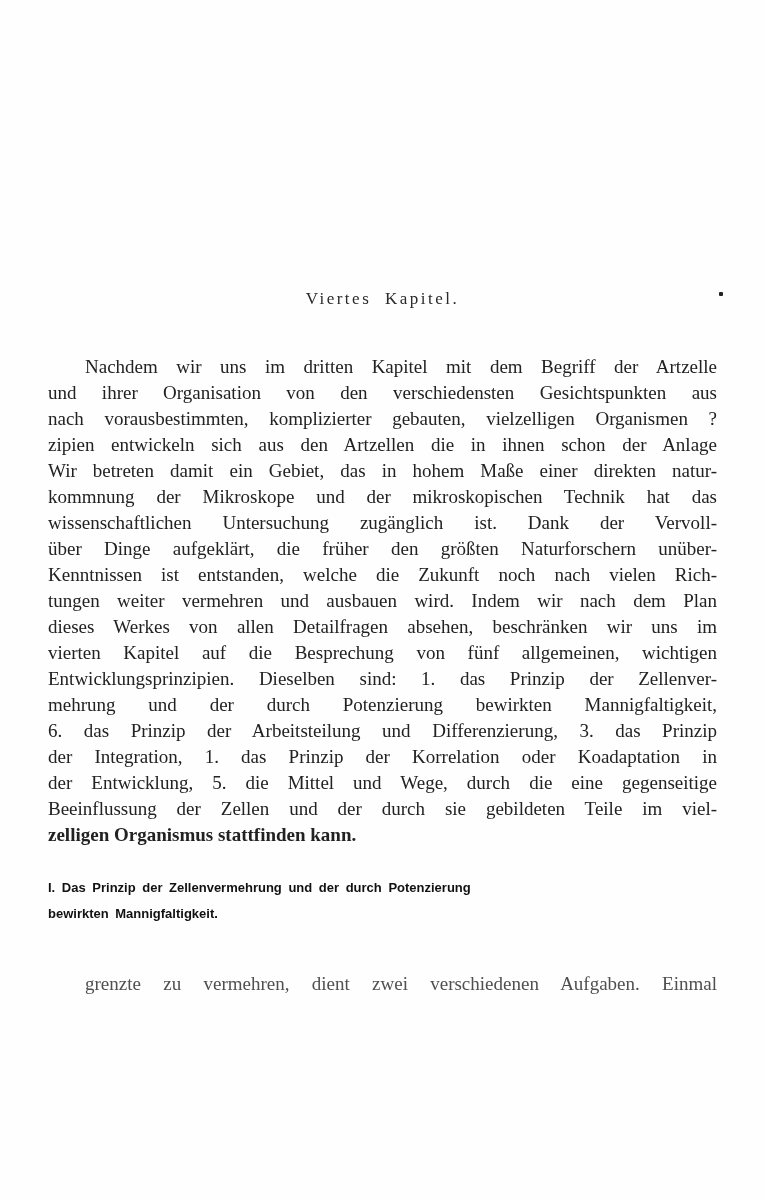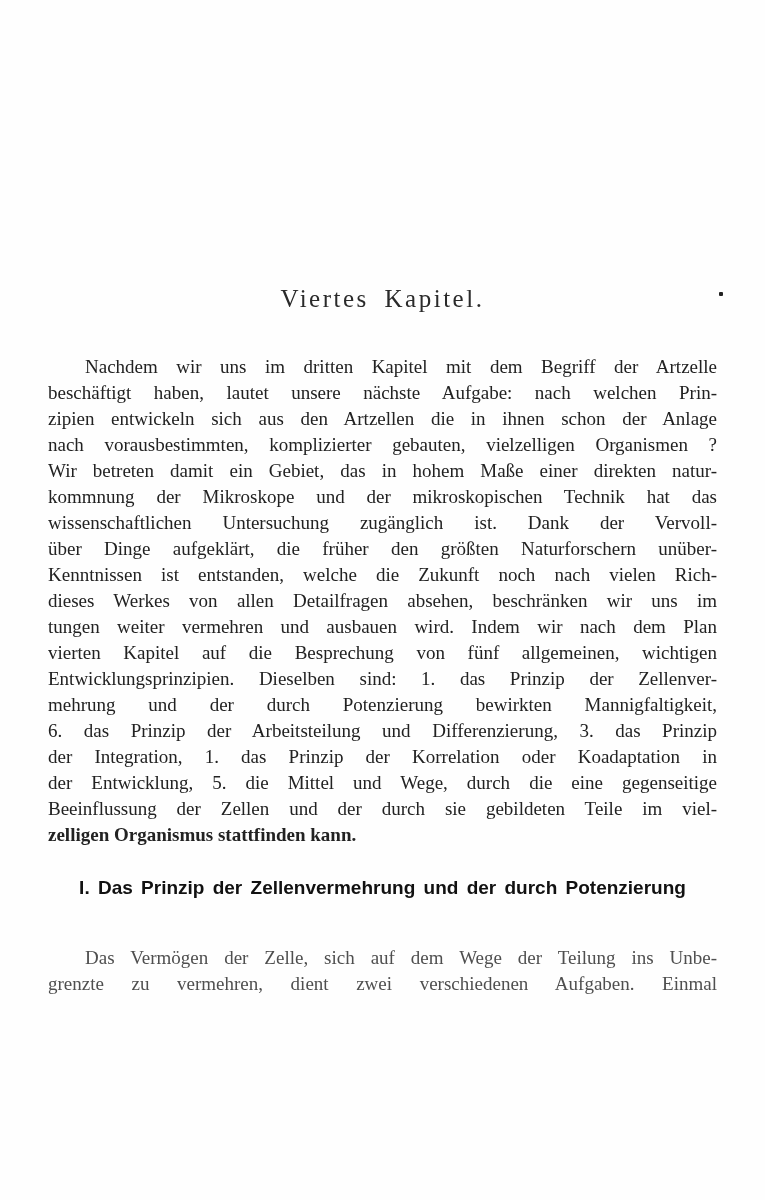--- a/index.html
+++ b/index.html
@@ -13,21 +13,21 @@
     font-family:"Liberation Serif","DejaVu Serif",serif;
   }
   .content{
     position:absolute;
     left:48px;top:0;
     width:669px;
   }
   .chapter-heading{
     margin-top:288px;
     text-align:center;
-    font-size:25px;
+    font-size:17px;
     line-height:22px;
     letter-spacing:2.5px;
     word-spacing:7px;
     color:#2a2a2a;
   }
   .main-title{
     margin-top:24px;
     font-size:27px;
     font-weight:bold;
     line-height:32px;
@@ -39,24 +39,23 @@
   .para{
     font-size:19px;
     line-height:26px;
   }
   .para .jline{text-align:justify;text-align-last:justify;}
   .para .jline:first-child{text-indent:37px;margin-top:44px;}
   .para-1{margin-top:28px;color:#222;}
   .para-1 .jline:last-child{text-align-last:left;font-weight:bold;}
   .section-heading{
     margin-top:27px;
-    text-align:center;
     font-family:"Liberation Sans","DejaVu Sans",sans-serif;
     font-weight:700;
-    font-size:19px;
+    font-size:13px;
     line-height:26px;
     word-spacing:3px;
     color:#111;
   }
   .para-2{margin-top:15px;color:#4f4f4f;}
   .ink-speck{
     position:absolute;
     left:719px;top:292px;
     width:4px;height:4px;
     background:#222;
@@ -67,45 +66,45 @@
 <body>
 
 <div class="sheet">
   <div class="content">
 
     <div class="chapter-heading">Viertes Kapitel.</div>
 
 
     <div class="para para-1">
         <div class="jline">Nachdem wir uns im dritten Kapitel mit dem Begriff der Artzelle</div>
-        <div class="jline">beschäftigt haben, lautet unsere nächste Aufgabe: nach welchen Prin-</div>
+        <div class="jline">und ihrer Organisation von den verschiedensten Gesichtspunkten aus</div>
+        <div class="jline">nach vorausbestimmten, komplizierter gebauten, vielzelligen Organismen ?</div>
         <div class="jline">zipien entwickeln sich aus den Artzellen die in ihnen schon der Anlage</div>
-        <div class="jline">nach vorausbestimmten, komplizierter gebauten, vielzelligen Organismen ?</div>
         <div class="jline">Wir betreten damit ein Gebiet, das in hohem Maße einer direkten natur-</div>
         <div class="jline">kommnung der Mikroskope und der mikroskopischen Technik hat das</div>
         <div class="jline">wissenschaftlichen Untersuchung zugänglich ist. Dank der Vervoll-</div>
         <div class="jline">über Dinge aufgeklärt, die früher den größten Naturforschern unüber-</div>
         <div class="jline">Kenntnissen ist entstanden, welche die Zukunft noch nach vielen Rich-</div>
+        <div class="jline">tungen weiter vermehren und ausbauen wird. Indem wir nach dem Plan</div>
         <div class="jline">dieses Werkes von allen Detailfragen absehen, beschränken wir uns im</div>
-        <div class="jline">tungen weiter vermehren und ausbauen wird. Indem wir nach dem Plan</div>
         <div class="jline">vierten Kapitel auf die Besprechung von fünf allgemeinen, wichtigen</div>
         <div class="jline">Entwicklungsprinzipien. Dieselben sind: 1. das Prinzip der Zellenver-</div>
         <div class="jline">mehrung und der durch Potenzierung bewirkten Mannigfaltigkeit,</div>
         <div class="jline">6. das Prinzip der Arbeitsteilung und Differenzierung, 3. das Prinzip</div>
         <div class="jline">der Integration, 1. das Prinzip der Korrelation oder Koadaptation in</div>
         <div class="jline">der Entwicklung, 5. die Mittel und Wege, durch die eine gegenseitige</div>
         <div class="jline">Beeinflussung der Zellen und der durch sie gebildeten Teile im viel-</div>
         <div class="jline">zelligen Organismus stattfinden kann.</div>
       </div>
 
     <div class="section-heading">
         <div class="jline">I. Das Prinzip der Zellenvermehrung und der durch Potenzierung</div>
+        <div class="jline">bewirkten Mannigfaltigkeit.</div>
       </div>
 
     <div class="para para-2">
-        <div class="jline">Das Vermögen der Zelle, sich auf dem Wege der Teilung ins Unbe-</div>
         <div class="jline">grenzte zu vermehren, dient zwei verschiedenen Aufgaben. Einmal</div>
       </div>
 
   </div>
 
   <div class="ink-speck"></div>
 </div>
 
 </body></html>

